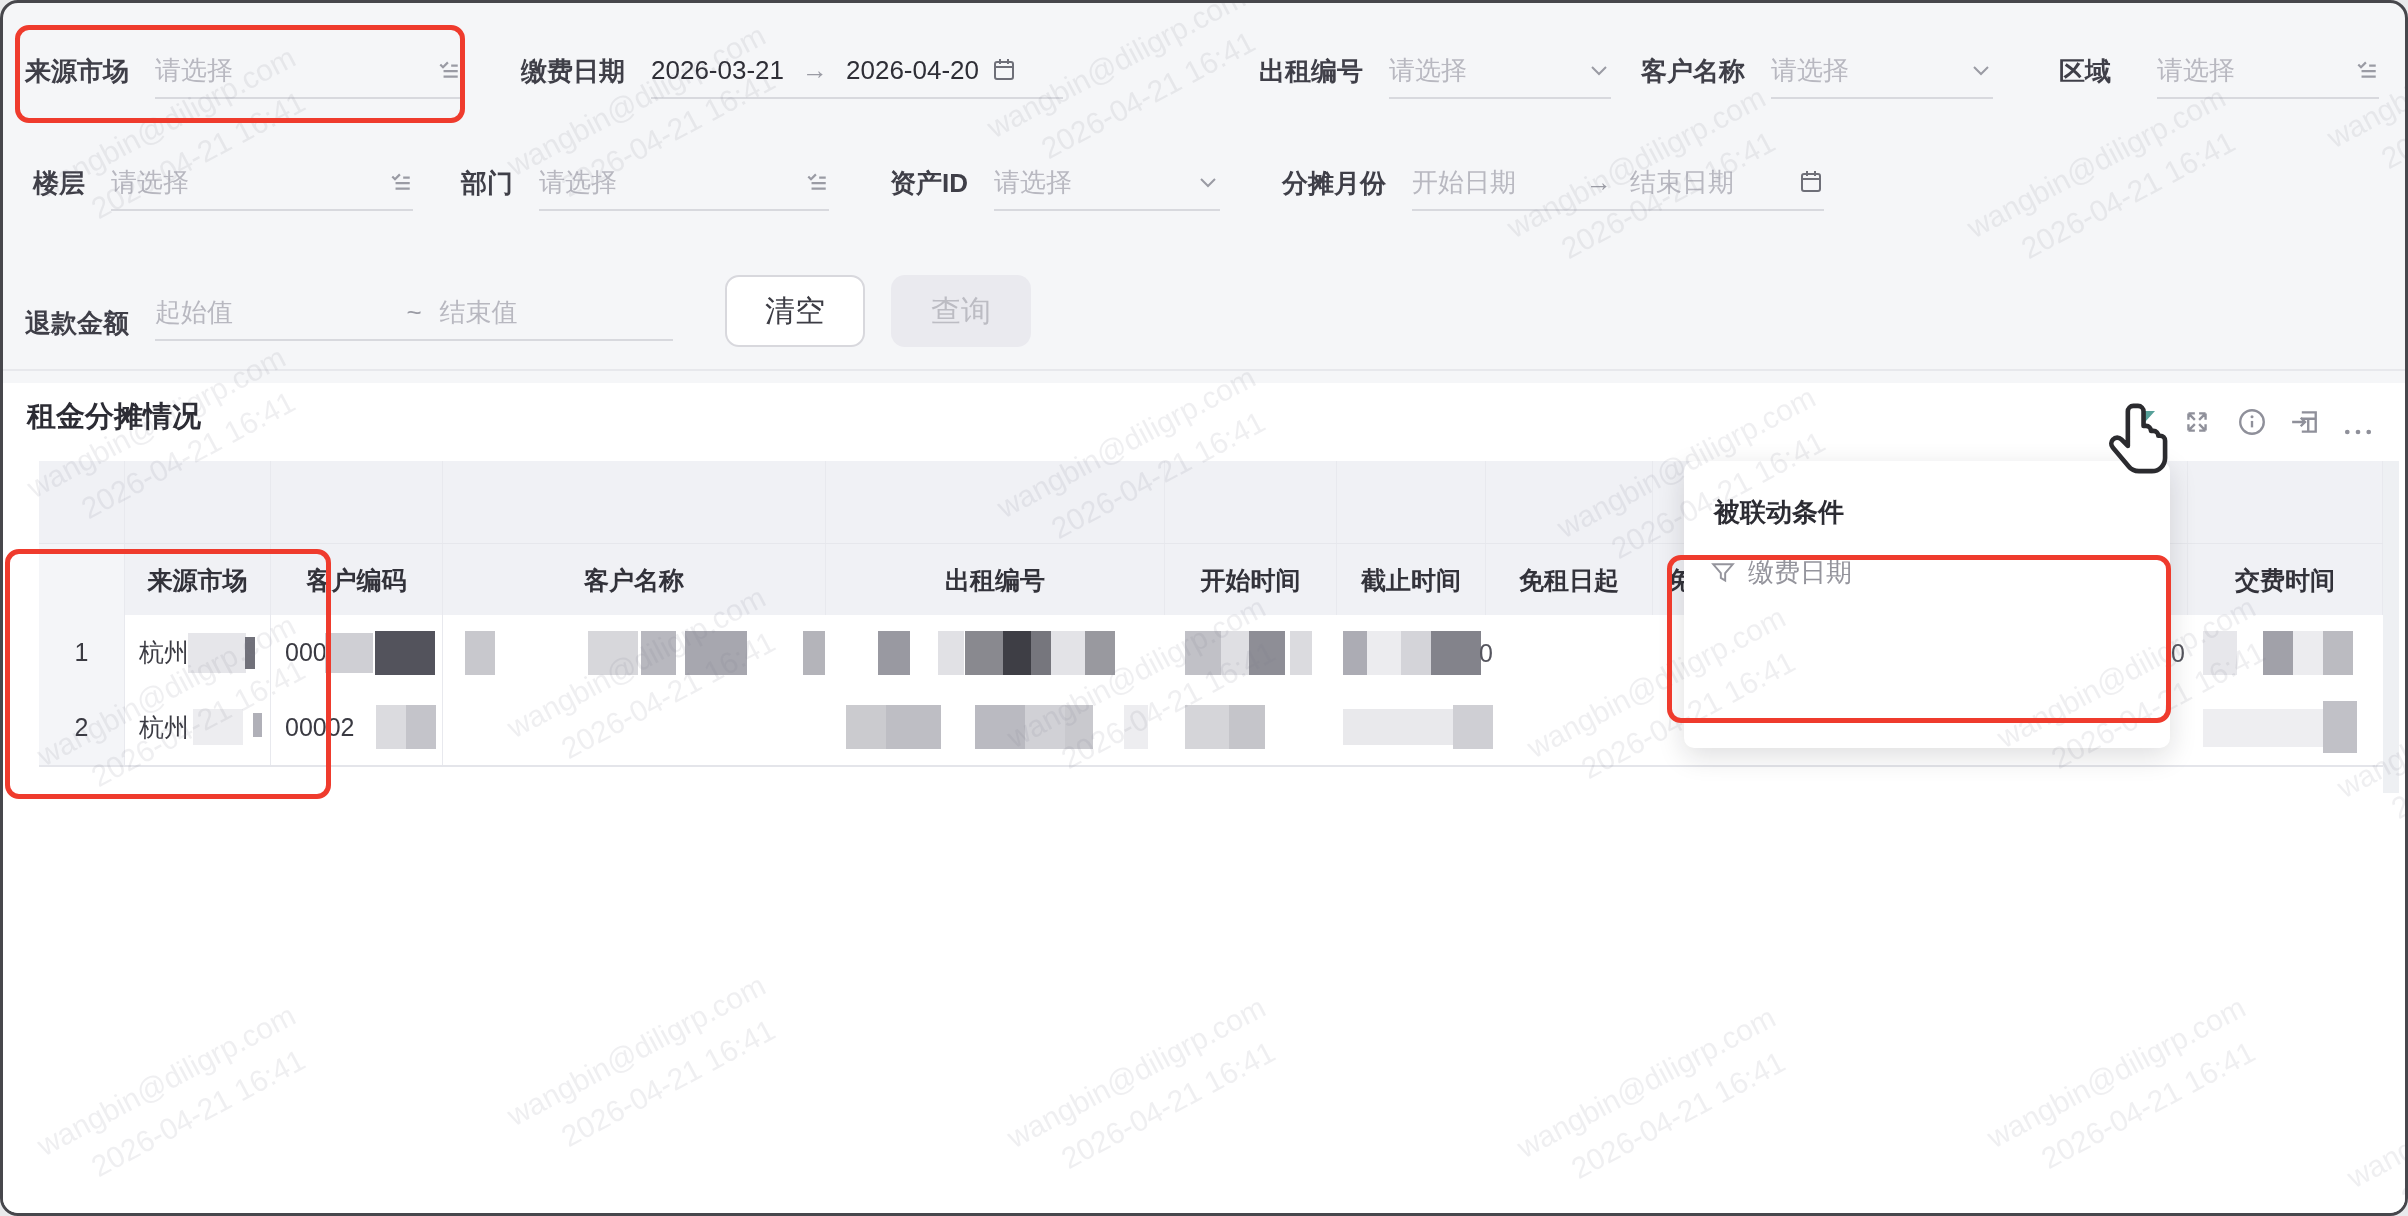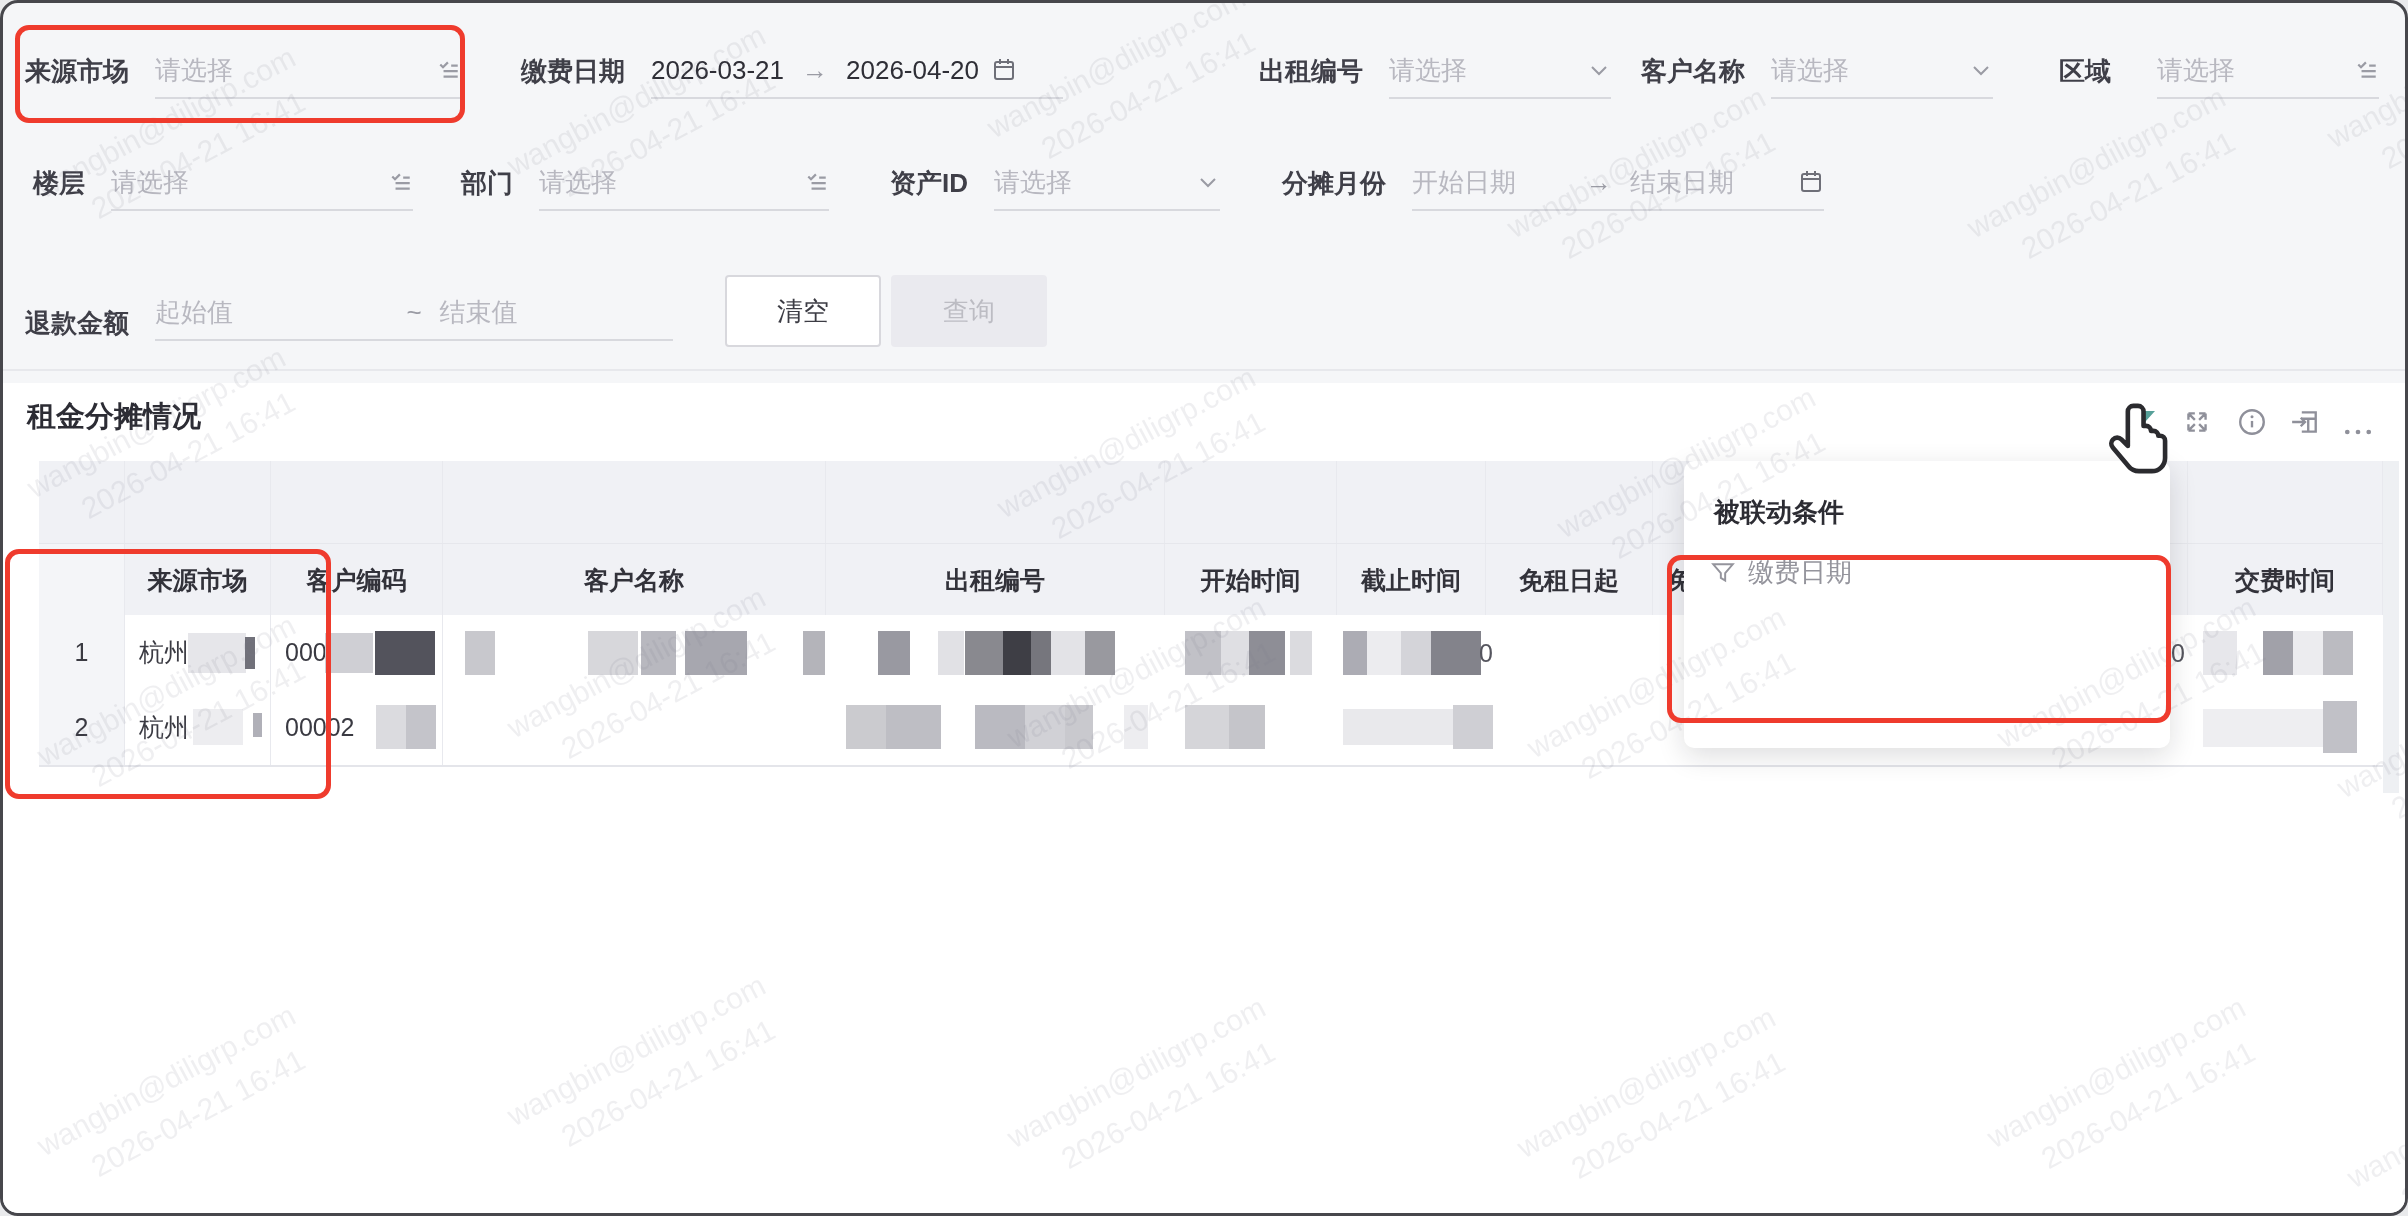--- a/index.html
+++ b/index.html
@@ -6,21 +6,21 @@
   body{width:2408px;height:1216px;position:relative;font-family:"Liberation Sans","DejaVu Sans",sans-serif;overflow:hidden;}
   .page{position:absolute;inset:0;background:#f5f6f8;border:3px solid #47474c;border-radius:18px;overflow:hidden;box-sizing:border-box;}
   
   .field{position:absolute;display:flex;align-items:center;height:56px;}
   .flabel{font-size:26px;font-weight:600;color:#3f3f48;margin-right:26px;white-space:nowrap;}
   .fcontrol{display:flex;align-items:center;height:56px;border-bottom:2px solid #d8d9de;box-sizing:border-box;}
   .fcontrol .ph{font-size:26px;color:#b8b8c0;flex:1;white-space:nowrap;}
   .fcontrol .val{font-size:26px;color:#2e2e36;white-space:nowrap;}
   .fcontrol .sep{font-size:26px;color:#9a9ba4;margin:0 18px;white-space:nowrap;}
   .icn{flex:0 0 auto;margin-left:12px;}
-  .btn{position:absolute;width:156px;height:72px;border-radius:4px;display:flex;align-items:center;justify-content:center;font-size:26px;box-sizing:border-box;}
+  .btn{position:absolute;width:140px;height:72px;border-radius:14px;display:flex;align-items:center;justify-content:center;font-size:30px;box-sizing:border-box;}
   .btn-clear{background:#ffffff;border:2px solid #d8d8dd;color:#3c3c44;cursor:pointer;}
   .btn-query{background:#eaeaef;border:none;color:#bcbcc3;}
   .divider{position:absolute;left:0;right:0;top:366px;height:2px;background:#e7e8ec;}
   
   .card{position:absolute;left:0;right:0;top:380px;bottom:0;background:#ffffff;}
   .card-title{position:absolute;left:24px;top:14px;font-size:29px;font-weight:700;color:#2c2c34;text-align:center;}
   .toolbar-icon{position:absolute;top:24px;width:30px;height:30px;}
   .table{position:absolute;left:36px;top:78px;width:2344px;height:304px;border-bottom:2px solid #e4e5ea;box-sizing:content-box;}
   .tband{position:absolute;left:0;top:0;width:100%;height:82px;background:#f0f1f5;}
   .thead{position:absolute;left:0;top:82px;width:100%;height:72px;background:#f0f1f5;border-top:1px solid #e6e7ec;}

